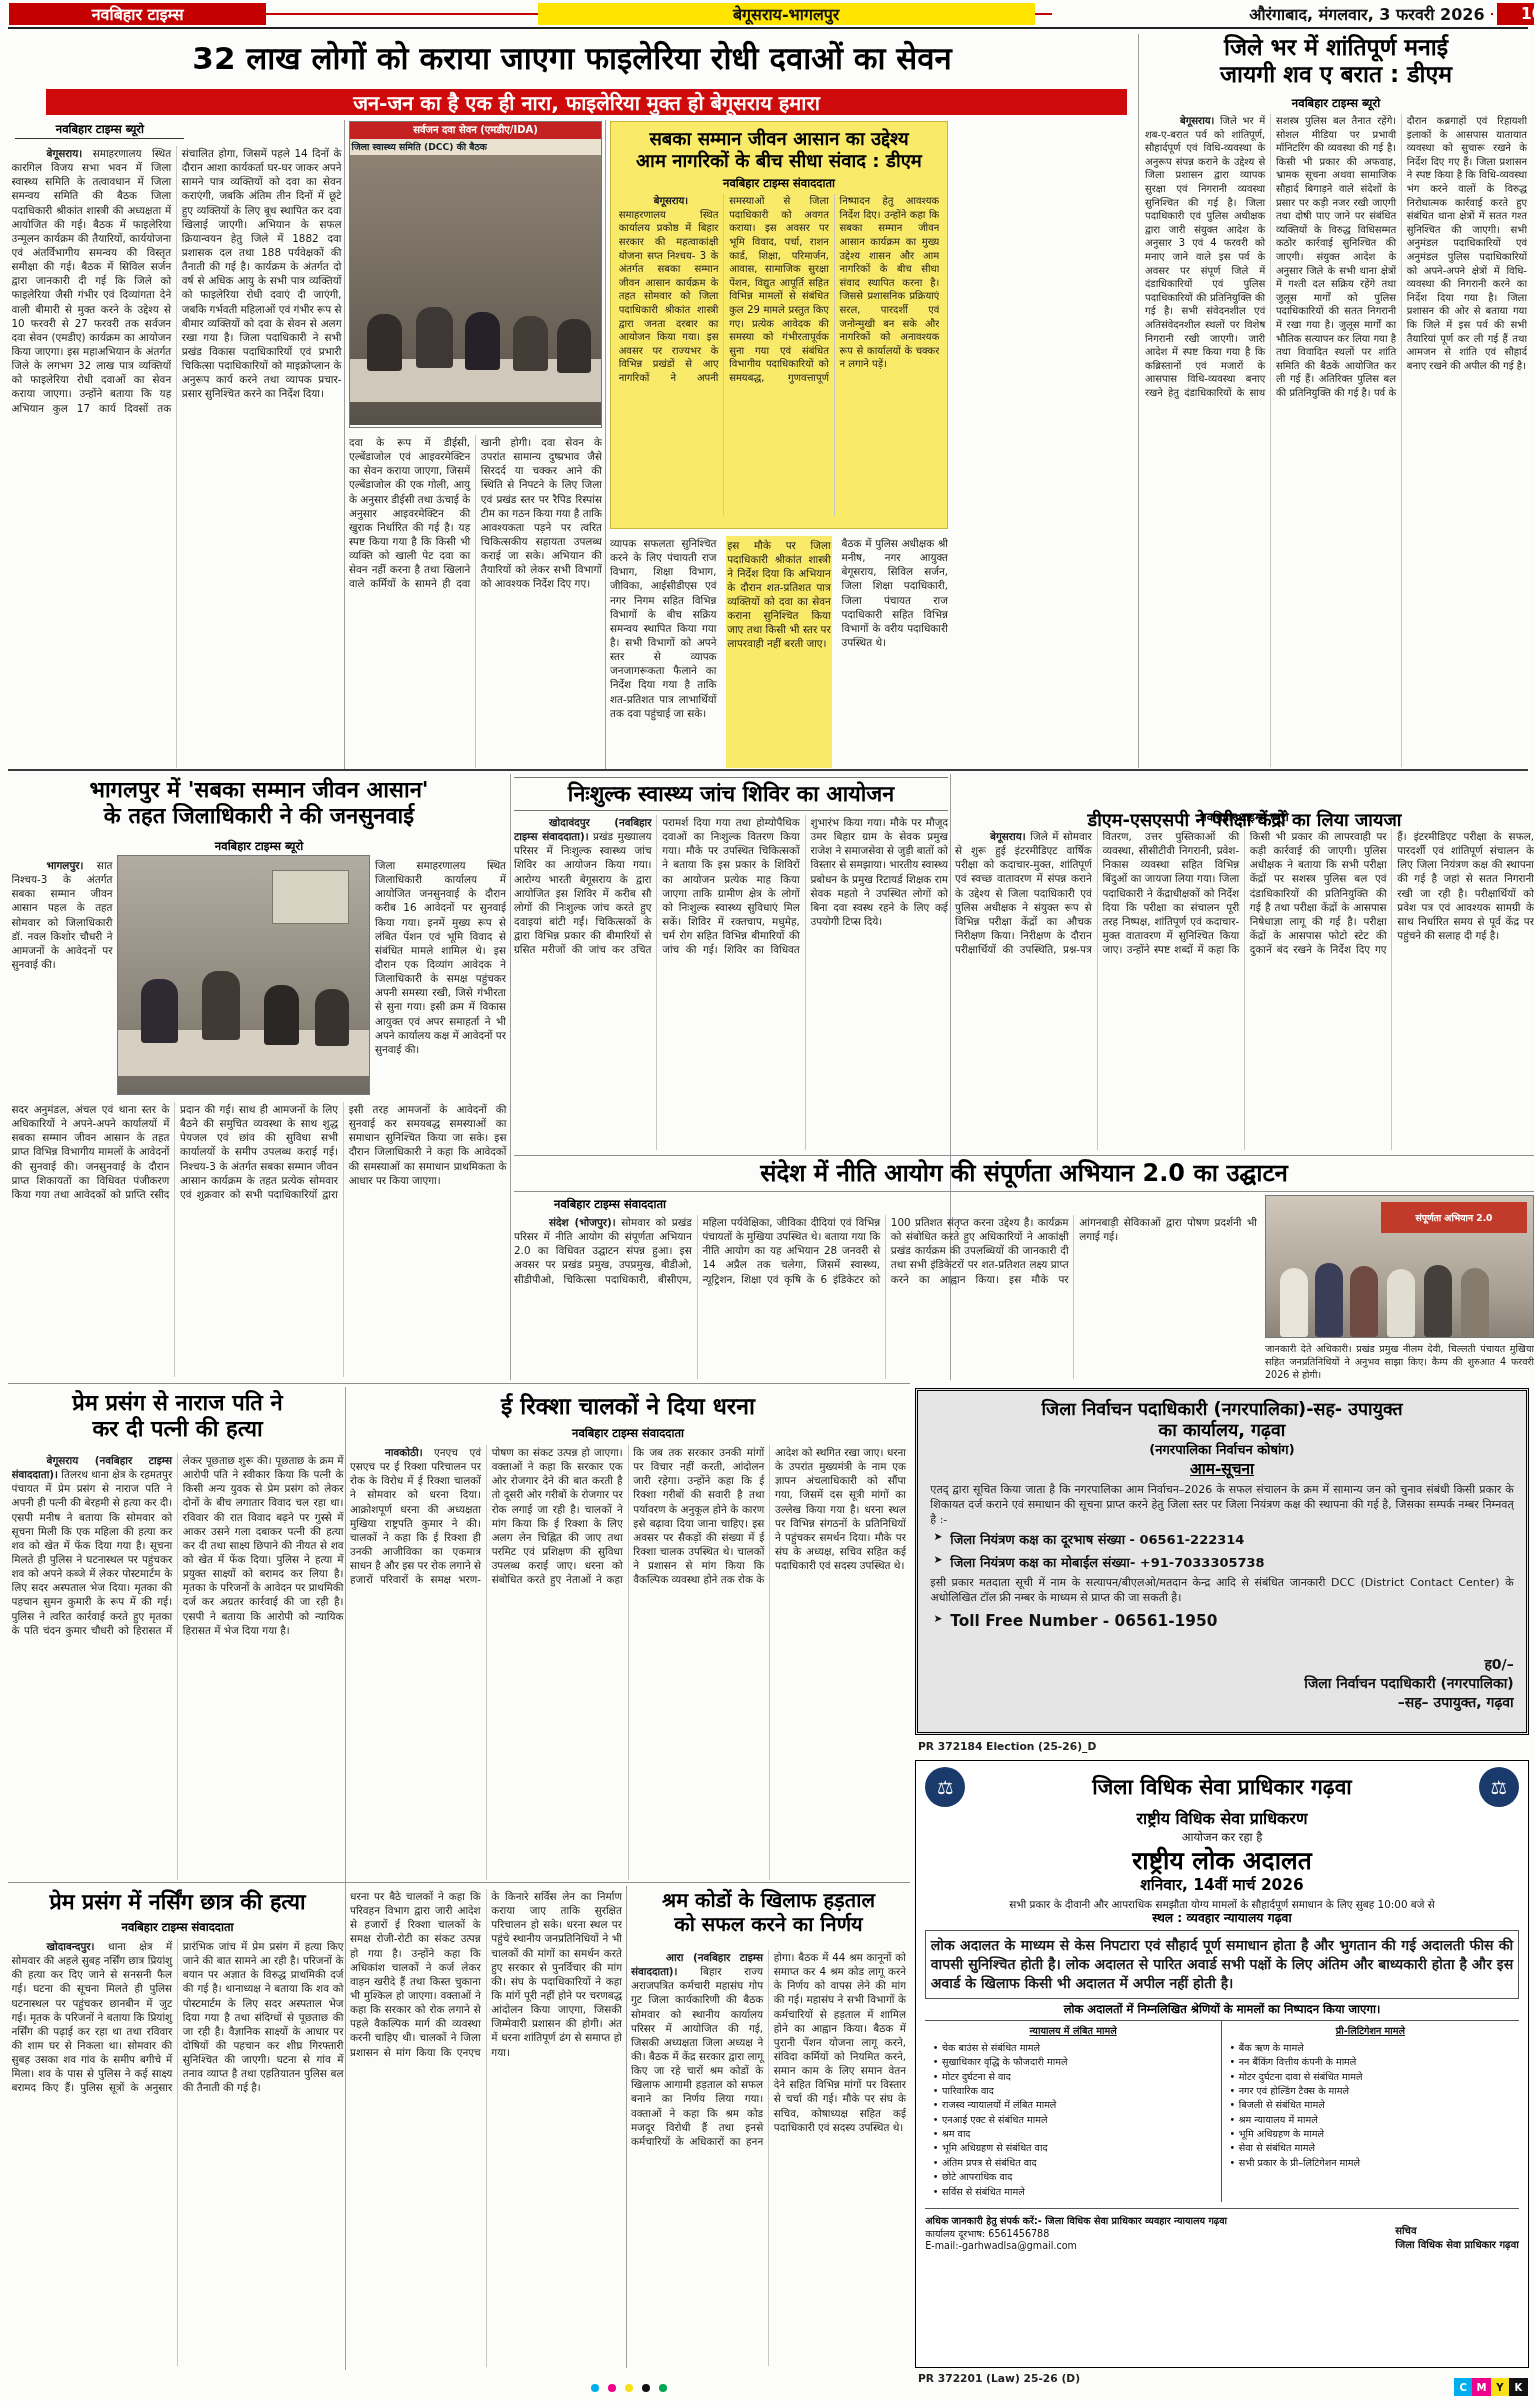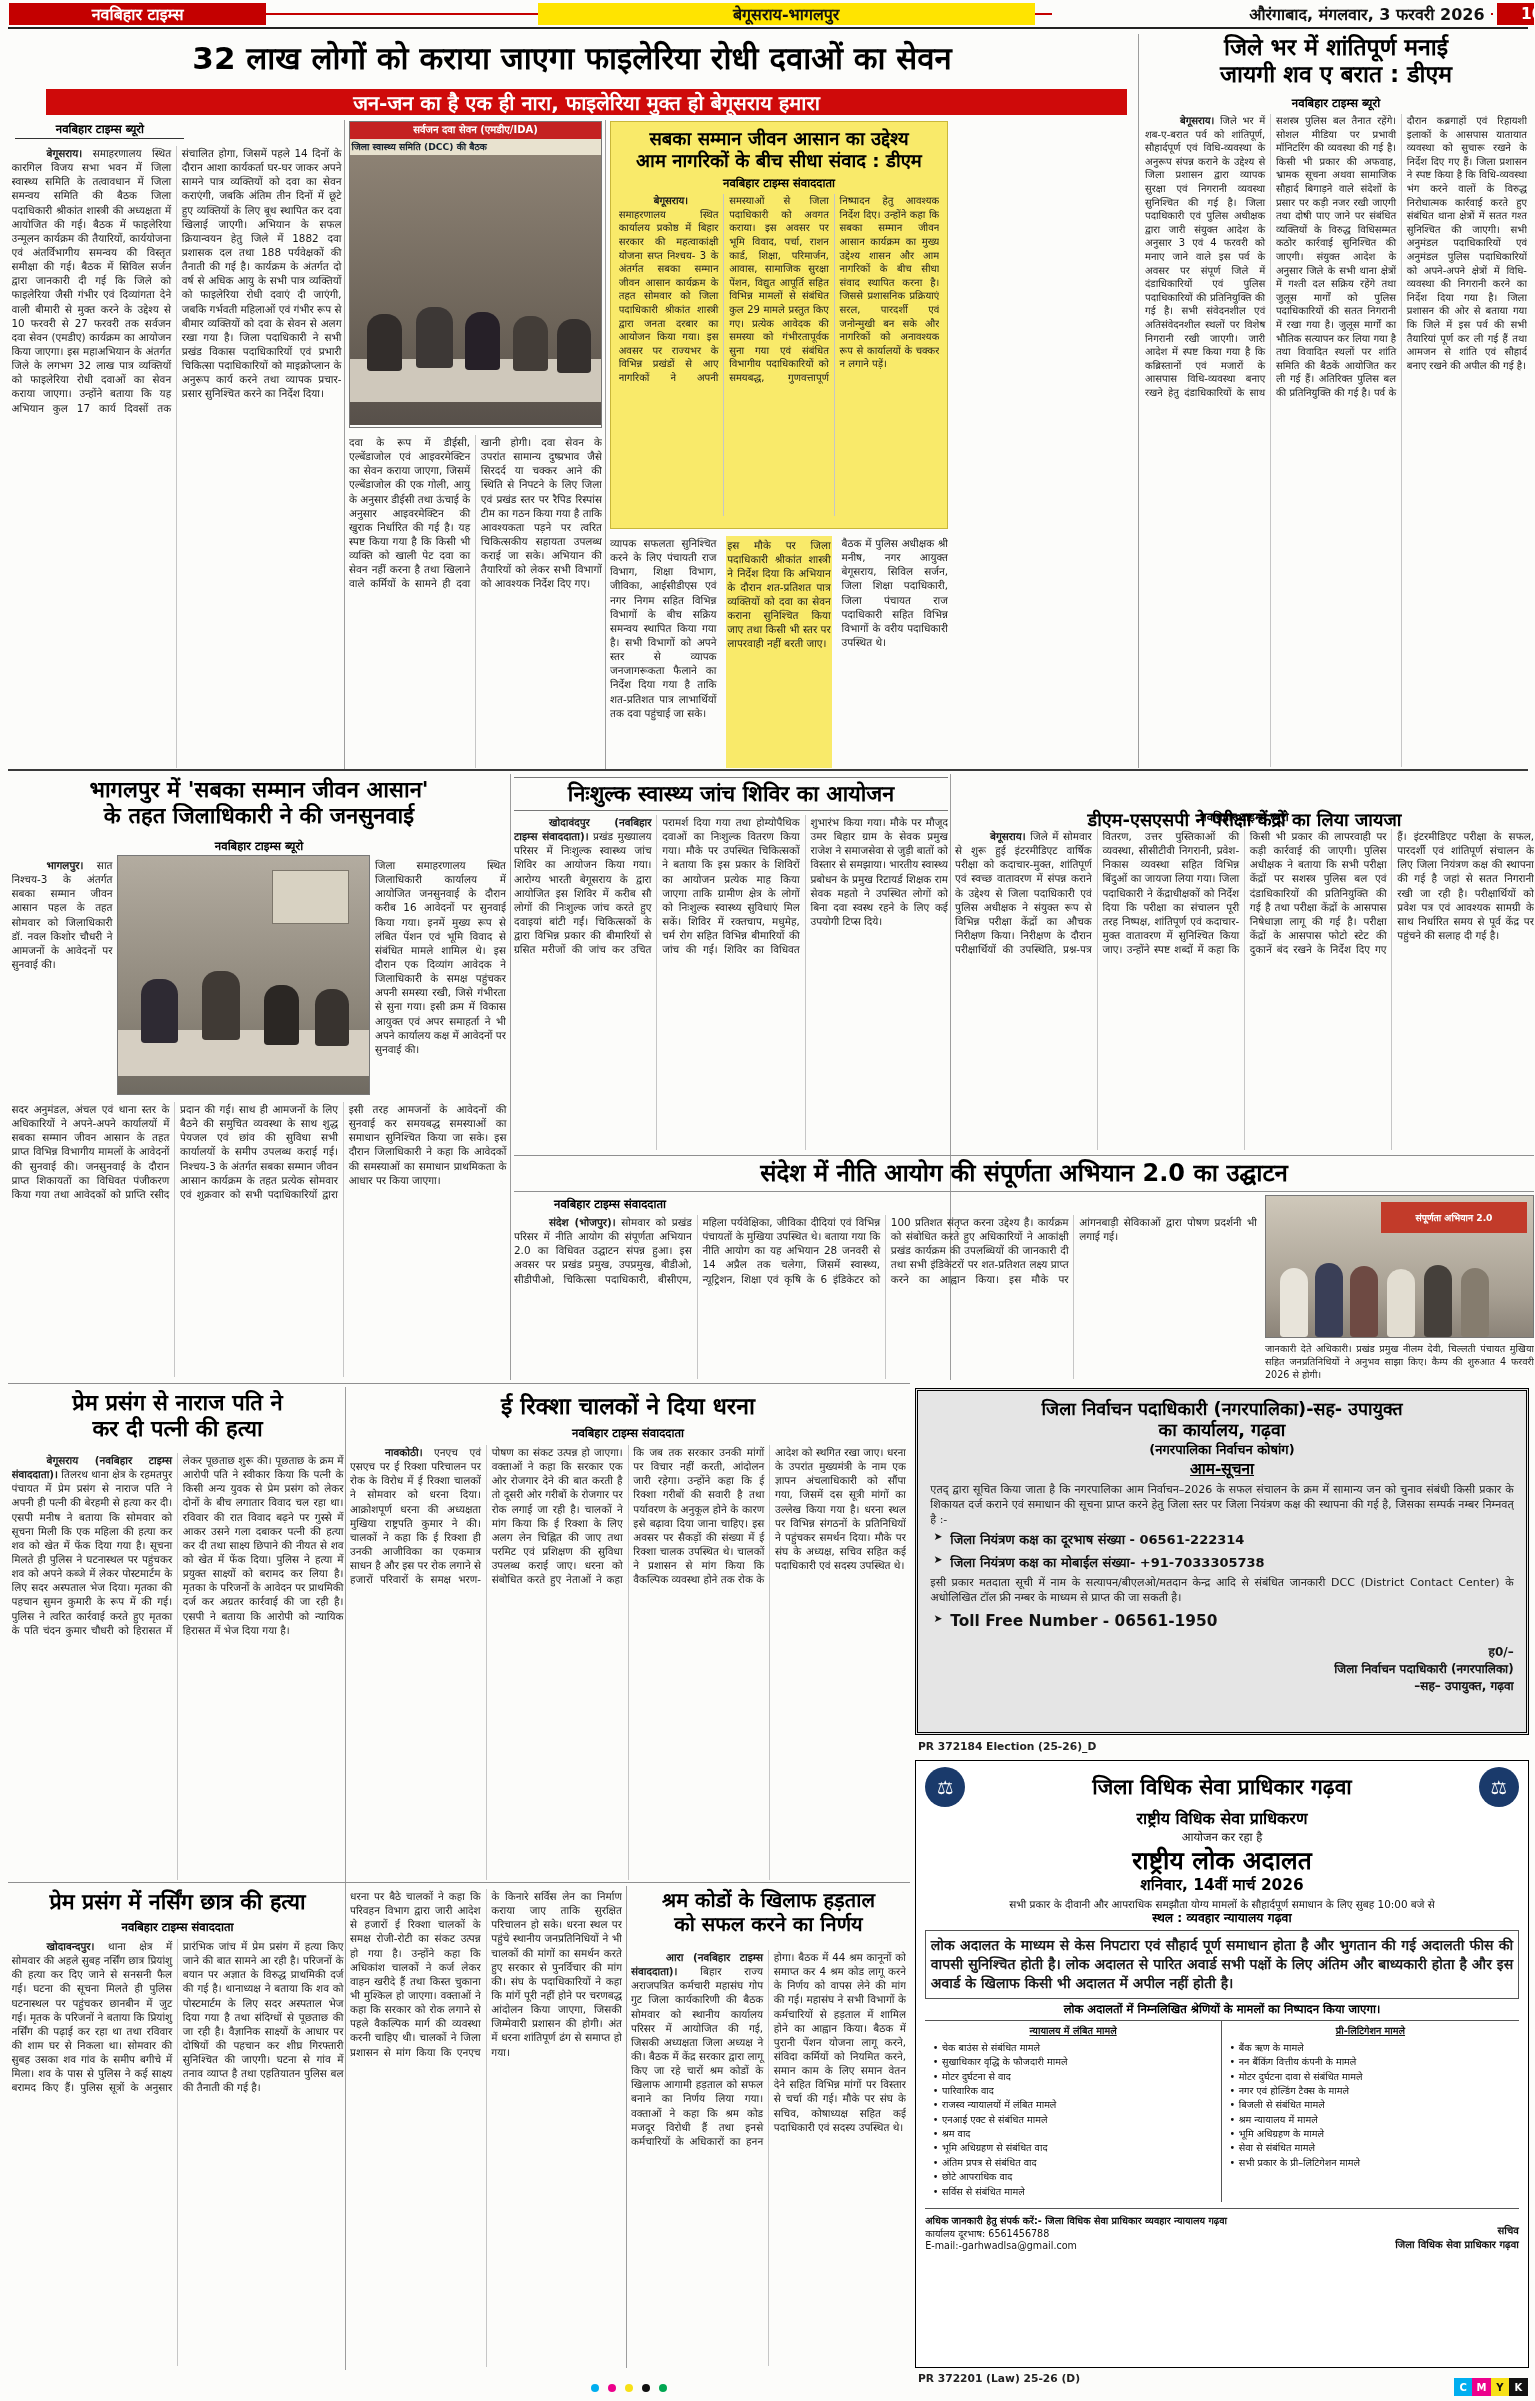--- a/index.html
+++ b/index.html
@@ -201,21 +201,21 @@
   <div class="abs notice-box" style="left:915px;top:1388px;width:614px;height:347px;">
     <div class="hd" style="font-size:17.7px;">जिला निर्वाचन पदाधिकारी (नगरपालिका)-सह- उपायुक्त</div>
     <div class="hd" style="font-size:17.7px;">का कार्यालय, गढ़वा</div>
     <div class="hd" style="font-size:13px;margin-top:1.5px;">(नगरपालिका निर्वाचन कोषांग)</div>
     <div class="hd" style="font-size:15.4px;margin-top:3.1px;text-decoration:underline;">आम-सूचना</div>
     <div class="body-txt" style="font-size:11px;margin-top:4.6px;">एतद् द्वारा सूचित किया जाता है कि नगरपालिका आम निर्वाचन–2026 के सफल संचालन के क्रम में सामान्य जन को चुनाव संबंधी किसी प्रकार के शिकायत दर्ज कराने एवं समाधान की सूचना प्राप्त करने हेतु जिला स्तर पर जिला नियंत्रण कक्ष की स्थापना की गई है, जिसका सम्पर्क नम्बर निम्नवत् है :-</div>
     <div class="phone-line">जिला नियंत्रण कक्ष का दूरभाष संख्या - 06561-222314</div>
     <div class="phone-line">जिला नियंत्रण कक्ष का मोबाईल संख्या- +91-7033305738</div>
     <div class="body-txt" style="font-size:11px;margin-top:3.1px;">इसी प्रकार मतदाता सूची में नाम के सत्यापन/बीएलओ/मतदान केन्द्र आदि से संबंधित जानकारी DCC (District Contact Center) के अधोलिखित टॉल फ्री नम्बर के माध्यम से प्राप्त की जा सकती है।</div>
     <div class="phone-line" style="font-size:15.4px;margin-top:3.1px;">Toll Free Number - 06561-1950</div>
-    <div style="text-align:right;margin-top:11px;font-size:12px;">
+    <div style="text-align:right;margin-top:22px;font-size:14px;">
       <div style="font-weight:bold;">ह0/–</div>
       <div style="font-weight:bold;">जिला निर्वाचन पदाधिकारी (नगरपालिका)</div>
       <div style="font-weight:bold;">–सह– उपायुक्त, गढ़वा</div>
     </div>
   </div>
   <div class="abs pr-line" style="left:918px;top:1740px;">PR 372184 Election (25-26)_D</div>
 
   <div class="abs legal-box" style="left:915px;top:1760px;width:614px;height:608px;">
     <div style="display:flex;align-items:center;gap:7.7px;">
       <div class="logo-circle"></div>
@@ -261,21 +261,21 @@
             <div class="list-item">सभी प्रकार के प्री–लिटिगेशन मामले</div>
           </div>
       </div>
     </div>
     <div style="display:flex;justify-content:space-between;align-items:flex-end;margin-top:6.1px;border-top:0.8px solid #555;padding-top:4.6px;">
       <div style="font-size:9.6px;">
         <div style="font-weight:bold;">अधिक जानकारी हेतु संपर्क करें:- जिला विधिक सेवा प्राधिकार व्यवहार न्यायालय गढ़वा</div>
         <div>कार्यालय दूरभाष: 6561456788</div>
         <div>E-mail:-garhwadlsa@gmail.com</div>
       </div>
-      <div style="text-align:right;font-size:10px;font-weight:bold;">
+      <div style="font-size:10px;font-weight:bold;">
         <div>सचिव</div>
         <div>जिला विधिक सेवा प्राधिकार गढ़वा</div>
       </div>
     </div>
   </div>
   <div class="abs pr-line" style="left:918px;top:2372px;">PR 372201 (Law) 25-26 (D)</div>
 
   <div class="abs hrule-thin" style="left:7.7px;top:1882px;width:902px;"></div>
 
   <div class="abs hd" style="left:11.5px;top:1889px;width:332px;font-size:21.5px;">प्रेम प्रसंग में नर्सिंग छात्र की हत्या</div>

